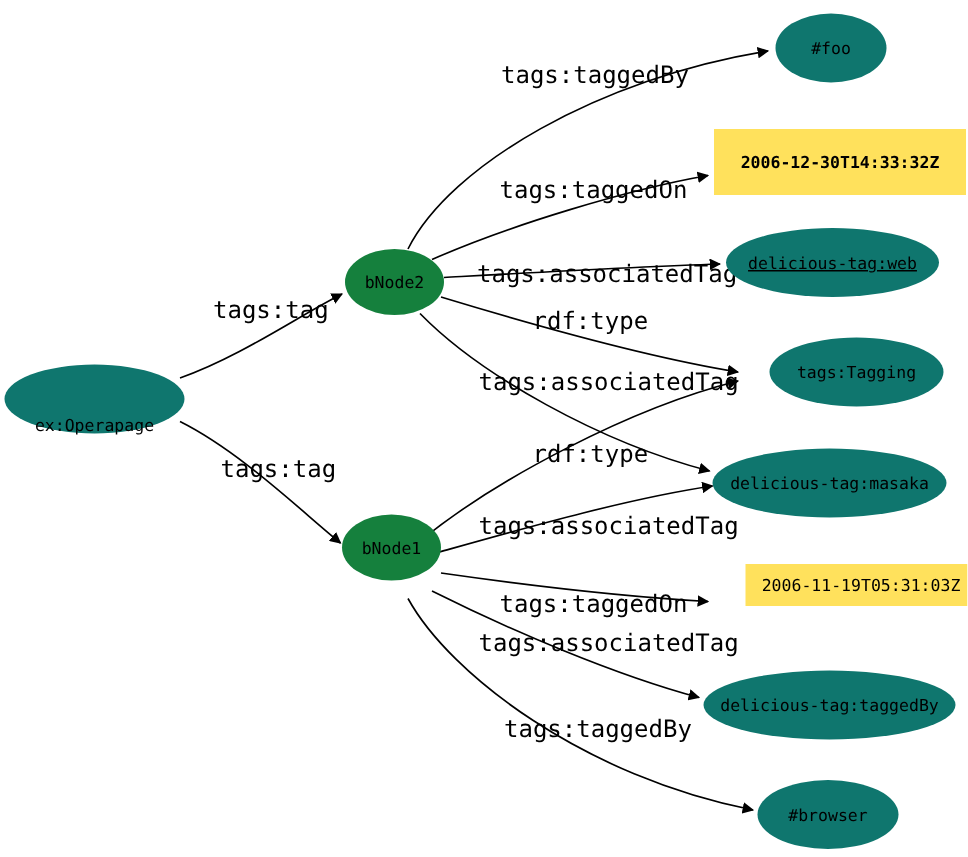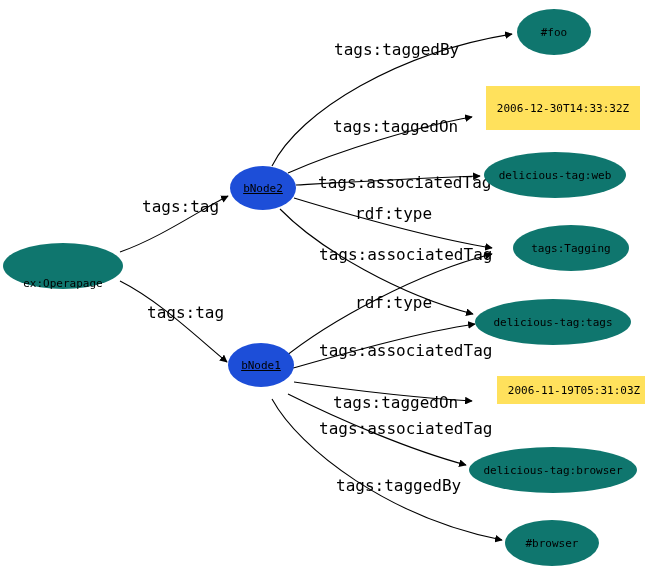--- a/index.html
+++ b/index.html
@@ -36,22 +36,21 @@
     text-align: center;
     white-space: nowrap;
   }
   .node-ellipse {
     border-radius: 50%;
   }
   .node-green {
     background: #0f766e;
   }
   .node-bnode {
-    background: #1d4ed8;
-    text-decoration: underline;
+    background: #15803d;
   }
   .node-literal {
     background: #ffe15c;
   }
   .node-label {
     font-family: "DejaVu Sans Mono", "Liberation Mono", monospace;
     font-size: 11px;
     color: #000000;
     letter-spacing: 0px;
     line-height: 1;
@@ -112,36 +111,36 @@
       </div>
       <div class="node node-bnode node-ellipse" style="left: 230px; top: 166px; width: 66px; height: 44px;">
         <span class="node-label">bNode2</span>
       </div>
       <div class="node node-bnode node-ellipse" style="left: 228px; top: 343px; width: 66px; height: 44px;">
         <span class="node-label">bNode1</span>
       </div>
       <div class="node node-green node-ellipse" style="left: 517px; top: 9px; width: 74px; height: 46px;">
         <span class="node-label">#foo</span>
       </div>
-      <div class="node node-literal" style="left: 486px; top: 86px; width: 154px; height: 44px;">
+      <div class="node node-literal" style="left: 476px; top: 86px; width: 168px; height: 44px; font-weight: bold;">
         <span class="node-label">2006-12-30T14:33:32Z</span>
       </div>
-      <div class="node node-green node-ellipse" style="left: 484px; top: 152px; width: 142px; height: 46px;">
+      <div class="node node-green node-ellipse" style="left: 484px; top: 152px; width: 142px; height: 46px; text-decoration: underline;">
         <span class="node-label">delicious-tag:web</span>
       </div>
       <div class="node node-green node-ellipse" style="left: 513px; top: 225px; width: 116px; height: 46px;">
         <span class="node-label">tags:Tagging</span>
       </div>
       <div class="node node-green node-ellipse" style="left: 475px; top: 299px; width: 156px; height: 46px;">
-        <span class="node-label">delicious-tag:tags</span>
+        <span class="node-label">delicious-tag:masaka</span>
       </div>
       <div class="node node-literal" style="left: 497px; top: 376px; width: 154px; height: 28px; text-align: right;">
         <span class="node-label">2006-11-19T05:31:03Z</span>
       </div>
       <div class="node node-green node-ellipse" style="left: 469px; top: 447px; width: 168px; height: 46px;">
-        <span class="node-label">delicious-tag:browser</span>
+        <span class="node-label">delicious-tag:taggedBy</span>
       </div>
       <div class="node node-green node-ellipse" style="left: 505px; top: 520px; width: 94px; height: 46px;">
         <span class="node-label">#browser</span>
       </div>
     </div>
 
 </div>
 
 </body></html>

